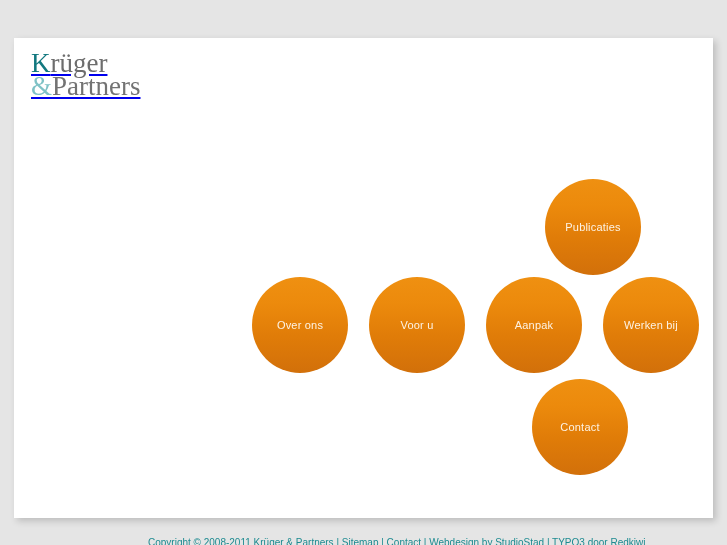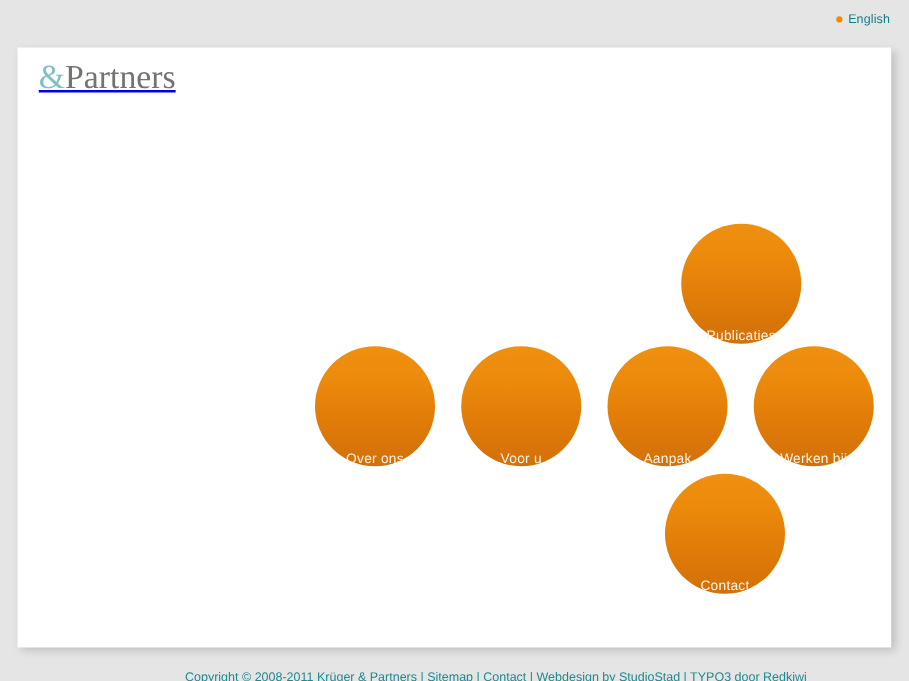--- a/index.html
+++ b/index.html
@@ -88,21 +88,21 @@
     left: 0;
     top: 0;
     width: 699px;
     height: 480px;
   }
   .nav-circle {
     position: absolute;
     border-radius: 50%;
     background: linear-gradient(to bottom, #ef9011 0%, #ec8a0c 28%, #e07c08 62%, #d2700a 100%);
     display: flex;
-    align-items: flex-end;
+    align-items: center;
     justify-content: center;
     cursor: pointer;
     text-decoration: none;
   }
   .nav-circle span {
     color: #fdf2e4;
     font-size: 11px;
     font-family: "Liberation Sans", sans-serif;
     letter-spacing: .2px;
     text-align: center;
@@ -126,30 +126,25 @@
     font-family: "Liberation Sans", sans-serif;
     white-space: nowrap;
     letter-spacing: 0px;
   }
 </style>
 </head>
 <body>
 
 <div id="page">
 
-  <div class="lang-bar">
-    <a class="lang-link" href="#">
-      <span class="lang-bullet"></span>
-      <span class="lang-label">English</span>
-    </a>
-  </div>
 
   <div class="panel">
 
     <a class="logo" href="#">
+      <div class="logo-line1"><span class="logo-k">K</span><span class="logo-ruger">rüger</span></div>
       <div class="logo-line2"><span class="logo-amp">&amp;</span><span class="logo-partners">Partners</span></div>
     </a>
 
     <div class="circle-nav">
         <a class="nav-circle" href="#" style="width: 96px; height: 96px; left: 355px; top: 239px;">
           <span>Voor u</span>
         </a>
         <a class="nav-circle" href="#" style="width: 96px; height: 96px; left: 238px; top: 239px;">
           <span>Over ons</span>
         </a>

